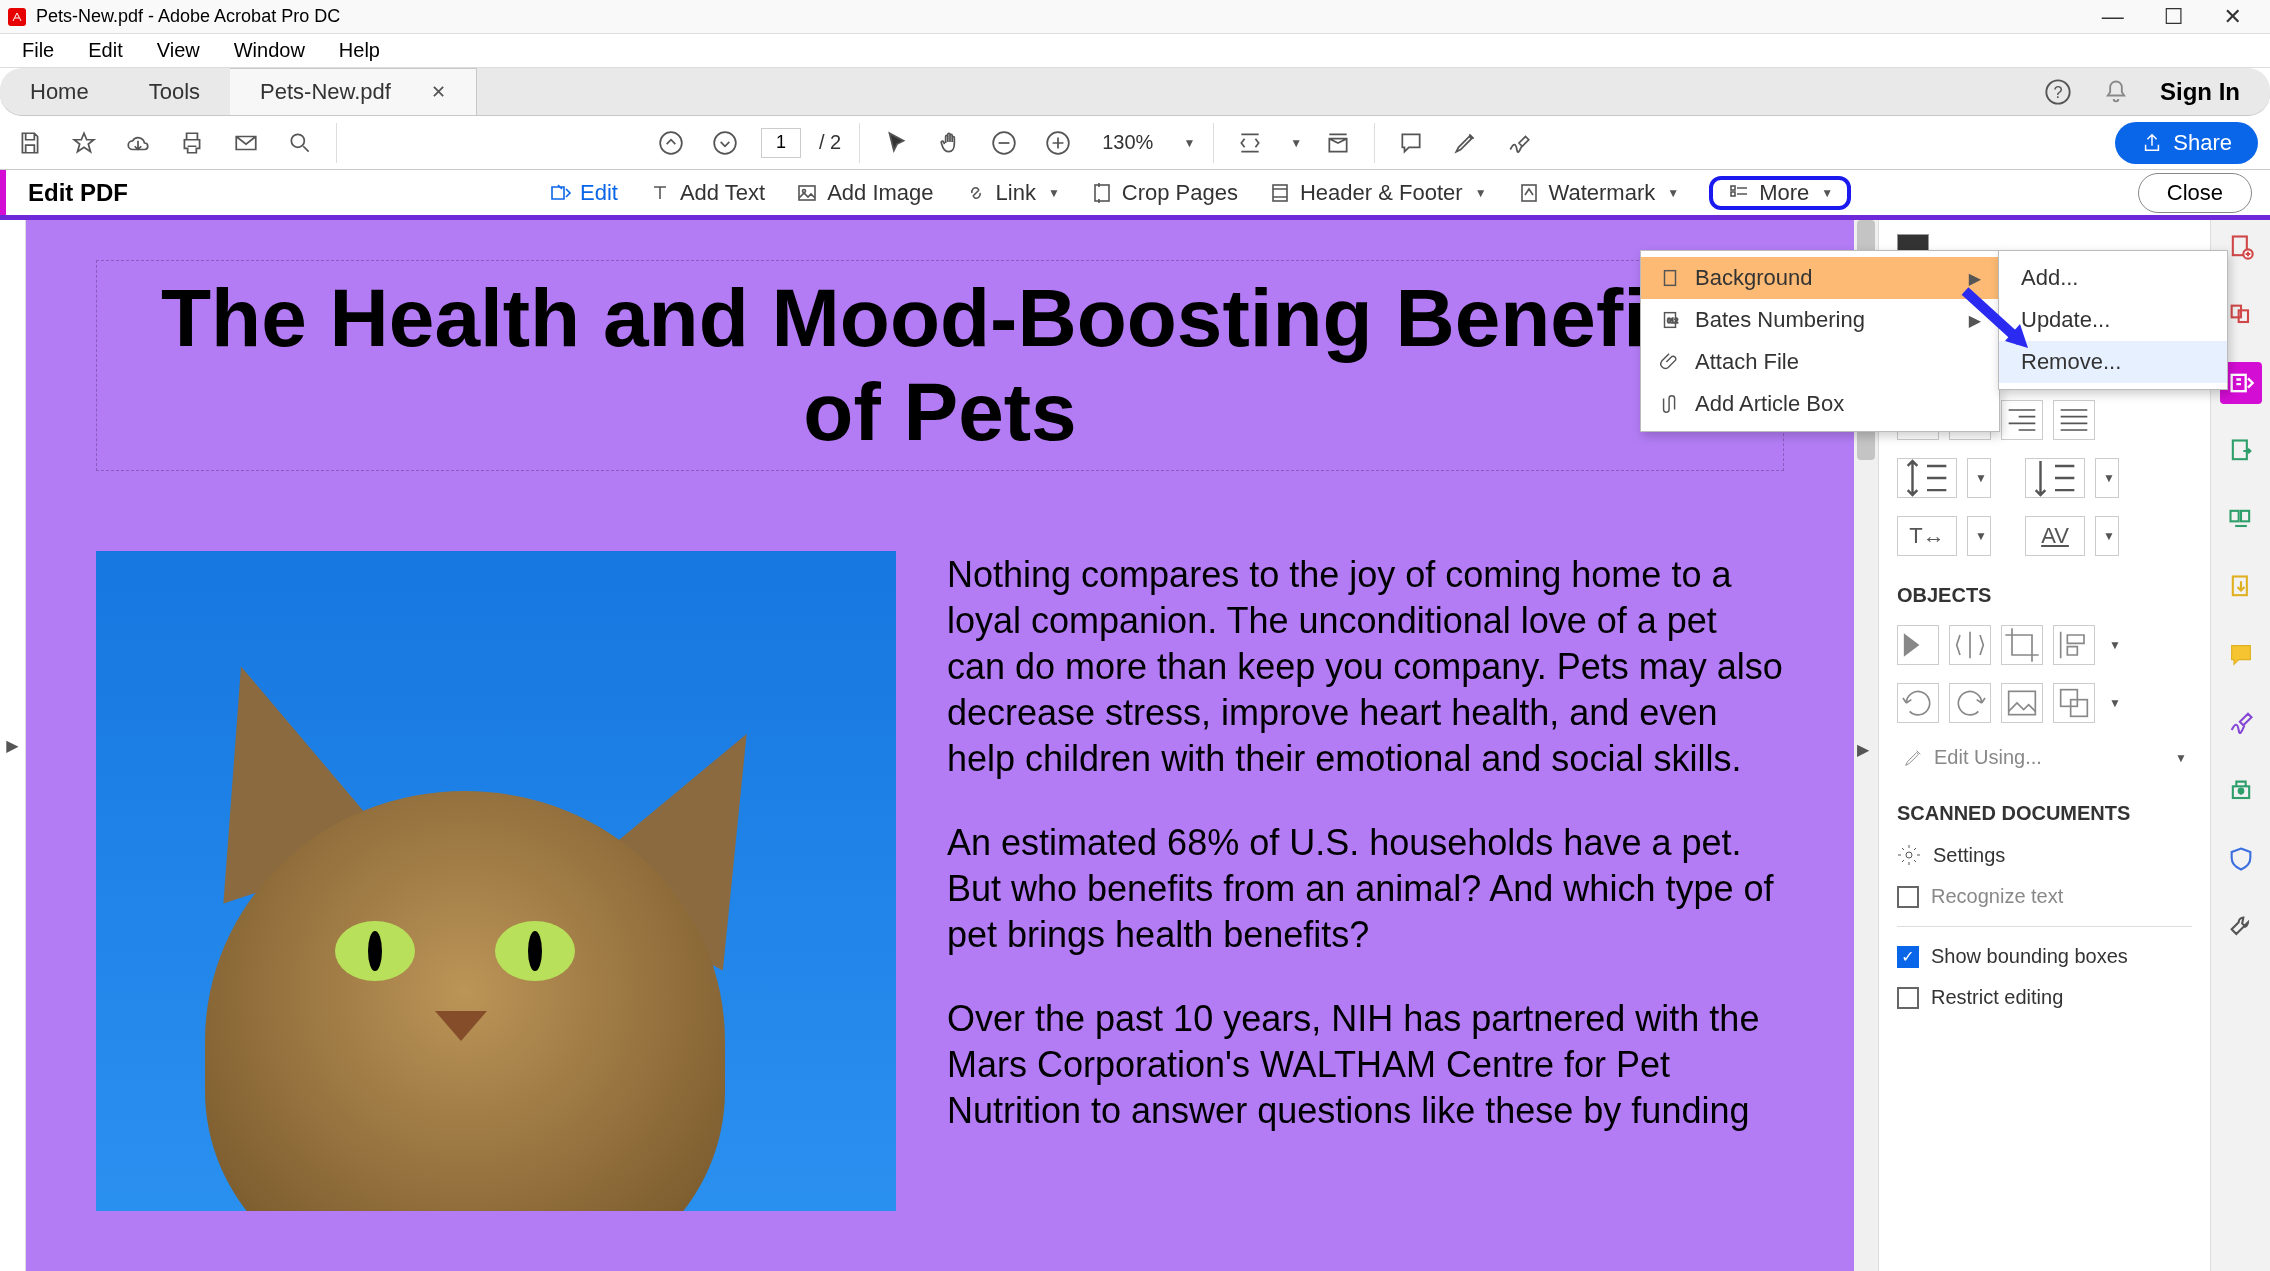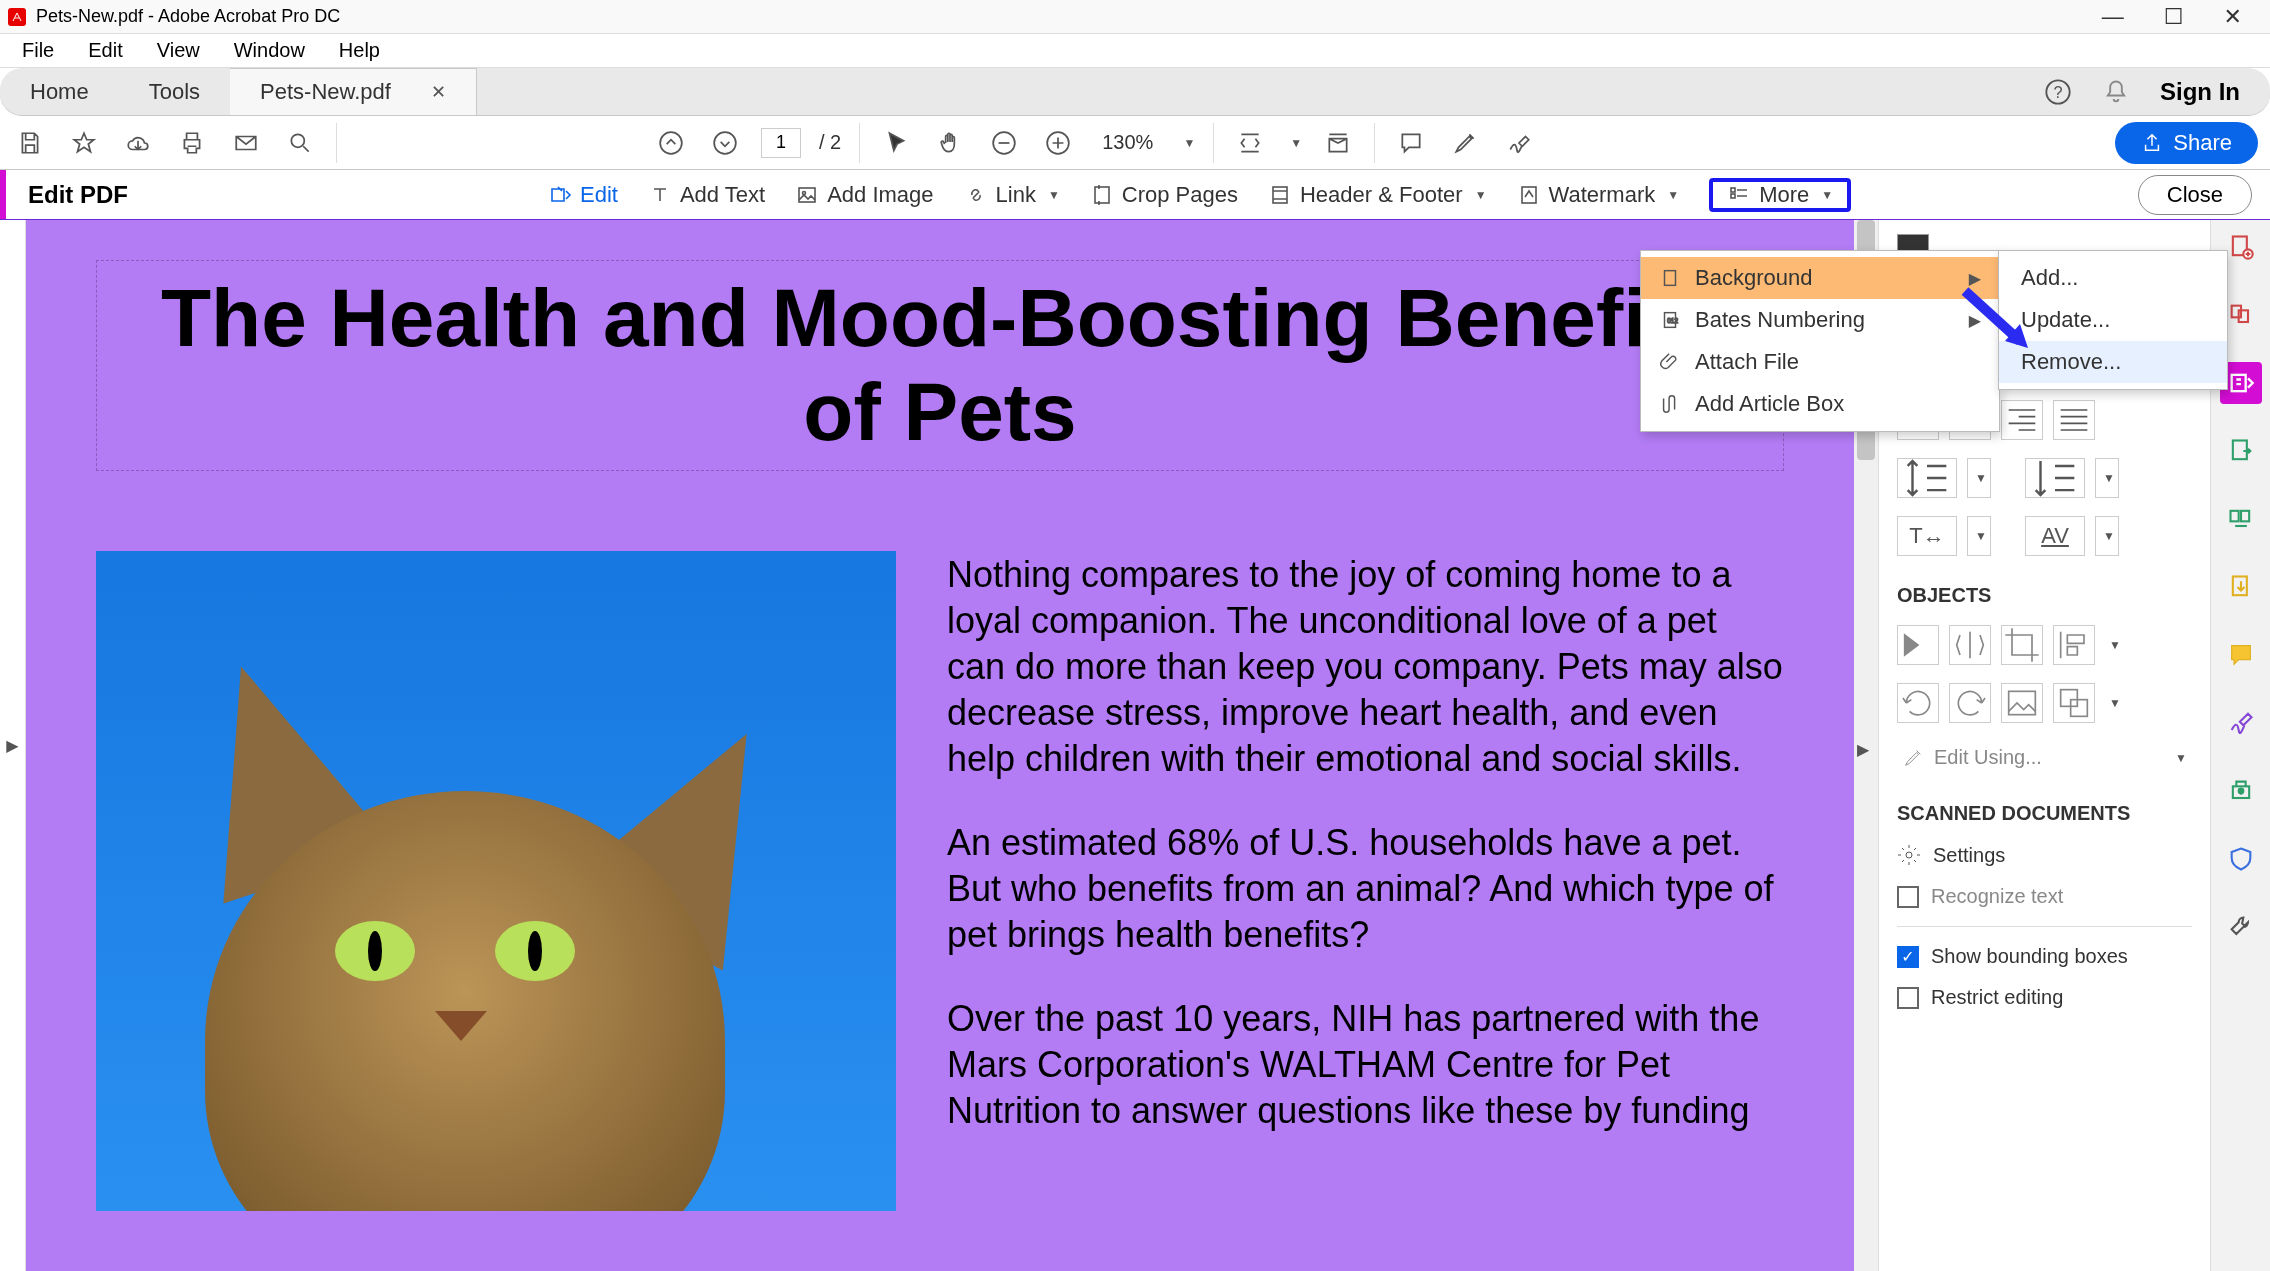--- a/index.html
+++ b/index.html
@@ -30,28 +30,28 @@
   .toolbar .sep { width:1px; height: 40px; background:#ddd; }
   .toolbar .iconbtn { width:36px; height:36px; display:flex; align-items:center; justify-content:center; color:#555;}
   .toolbar svg { width: 26px; height:26px; stroke:#555; fill:none; stroke-width:1.6;}
   .page-input { width: 40px; height:30px; border:1px solid #ccc; text-align:center; font-size:18px;}
   .page-total { font-size:20px; color:#333; }
   .zoom { font-size:20px; color:#333; padding: 4px 8px;}
   .share-btn { background:#0a66e8; color:#fff; border-radius: 26px; padding: 8px 26px; display:flex; align-items:center; gap:10px; font-size:22px; margin-left:auto;}
   .share-btn svg { stroke:#fff; width:22px; height:22px;}
 
   
-  .editbar { height: 50px; border-bottom: 1px solid #6d28d9; display:flex; align-items:center; padding: 0 18px; gap: 30px; font-size:22px; position:relative;text-align:center;}
+  .editbar { height: 50px; border-bottom: 5px solid #6d28d9; display:flex; align-items:center; padding: 0 18px; gap: 30px; font-size:22px; position:relative;text-align:center;}
   .editbar-left-accent { position:absolute; left:0; top:0; bottom:0; width:6px; background:#d40dd4;}
   .editbar .label { font-weight:600; font-size:24px; margin-left: 10px;}
   .editbar .tool { display:flex; align-items:center; gap:8px; color:#333;}
   .editbar .tool svg { width:24px; height:24px; stroke:#555; fill:none; stroke-width:1.6;}
   .editbar .tool.blue { color:#0a66e8; }
   .editbar .tool.blue svg { stroke:#0a66e8; }
-  .editbar .more-btn { border: 4px solid #1a1af0; border-radius:4px; padding: 0 14px; display:flex; align-items:center; gap:8px;}
+  .editbar .more-btn { border: 4px solid #1a1af0; border-radius:12px; padding: 0 14px; display:flex; align-items:center; gap:8px;}
   .editbar .close-btn { border:1px solid #888; border-radius: 22px; padding: 6px 28px; margin-left:auto; font-size:22px;}
 
   
   .main { position:absolute; left:0; right:0; top: 220px; bottom:0; display:flex;}
   .left-gutter { width: 26px; background:#fff; border-right:1px solid #ddd; display:flex; align-items:center; justify-content:center;}
   .left-gutter span { font-size:16px; color:#555;}
 
   .doc-area { flex:1; background:#fff; position:relative; overflow:hidden;}
   .page-bg { position:absolute; left:0; top:0; right:0; bottom:0; background:#b37cf5; padding: 40px 70px 0 70px;}
   .doc-title { font-size: 82px; font-family: Arial, sans-serif; font-weight:700; text-align:center; line-height:1.15; border:1px dashed #8a5cc0; padding: 10px 20px; display:inline-block; width:100%;}

